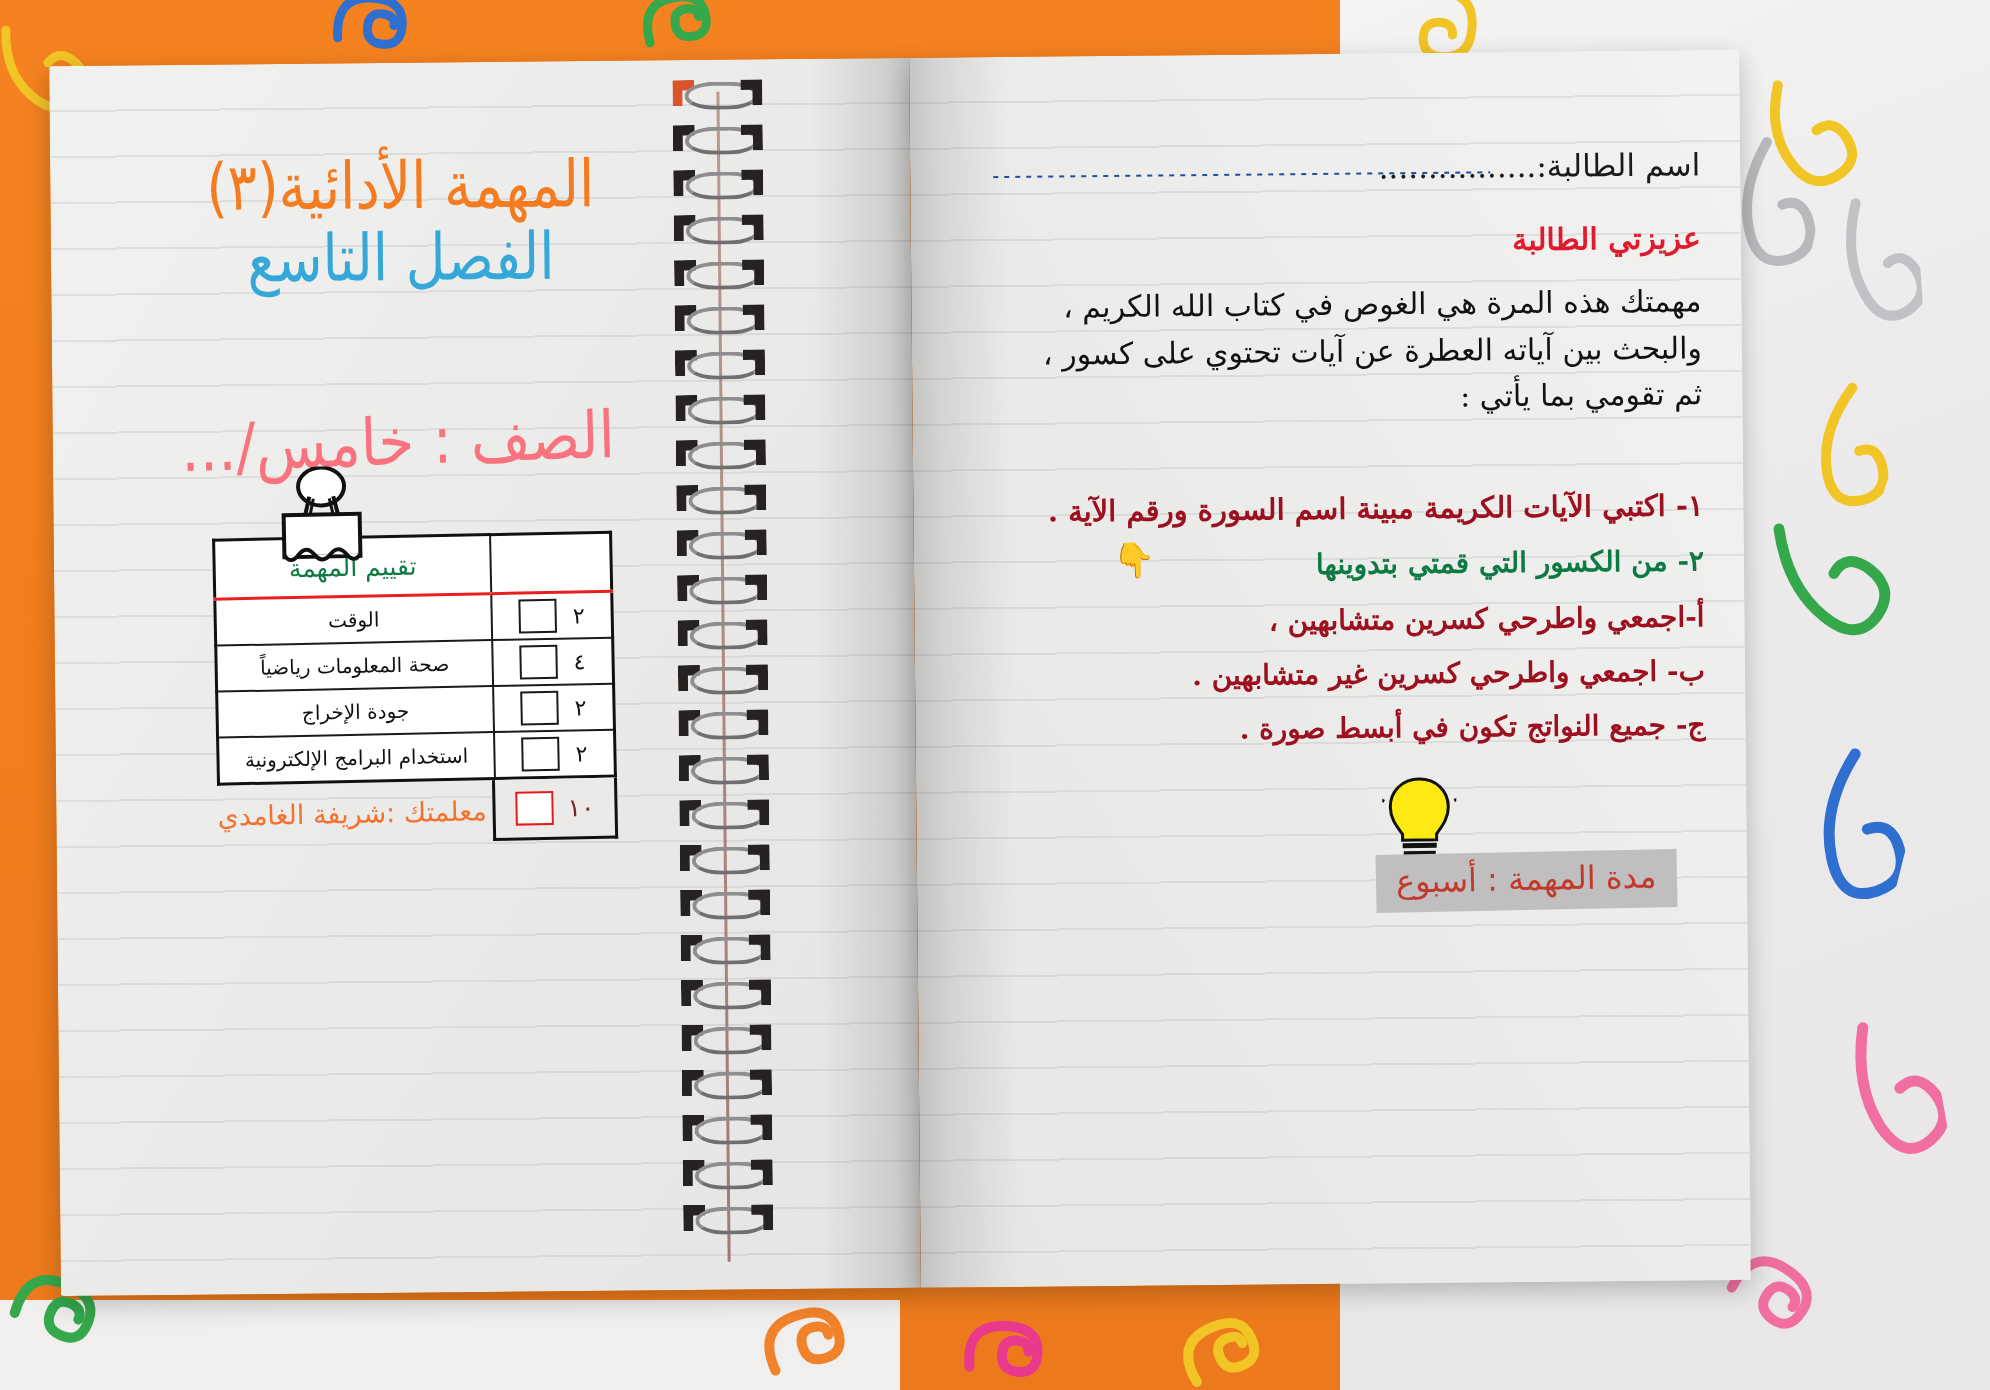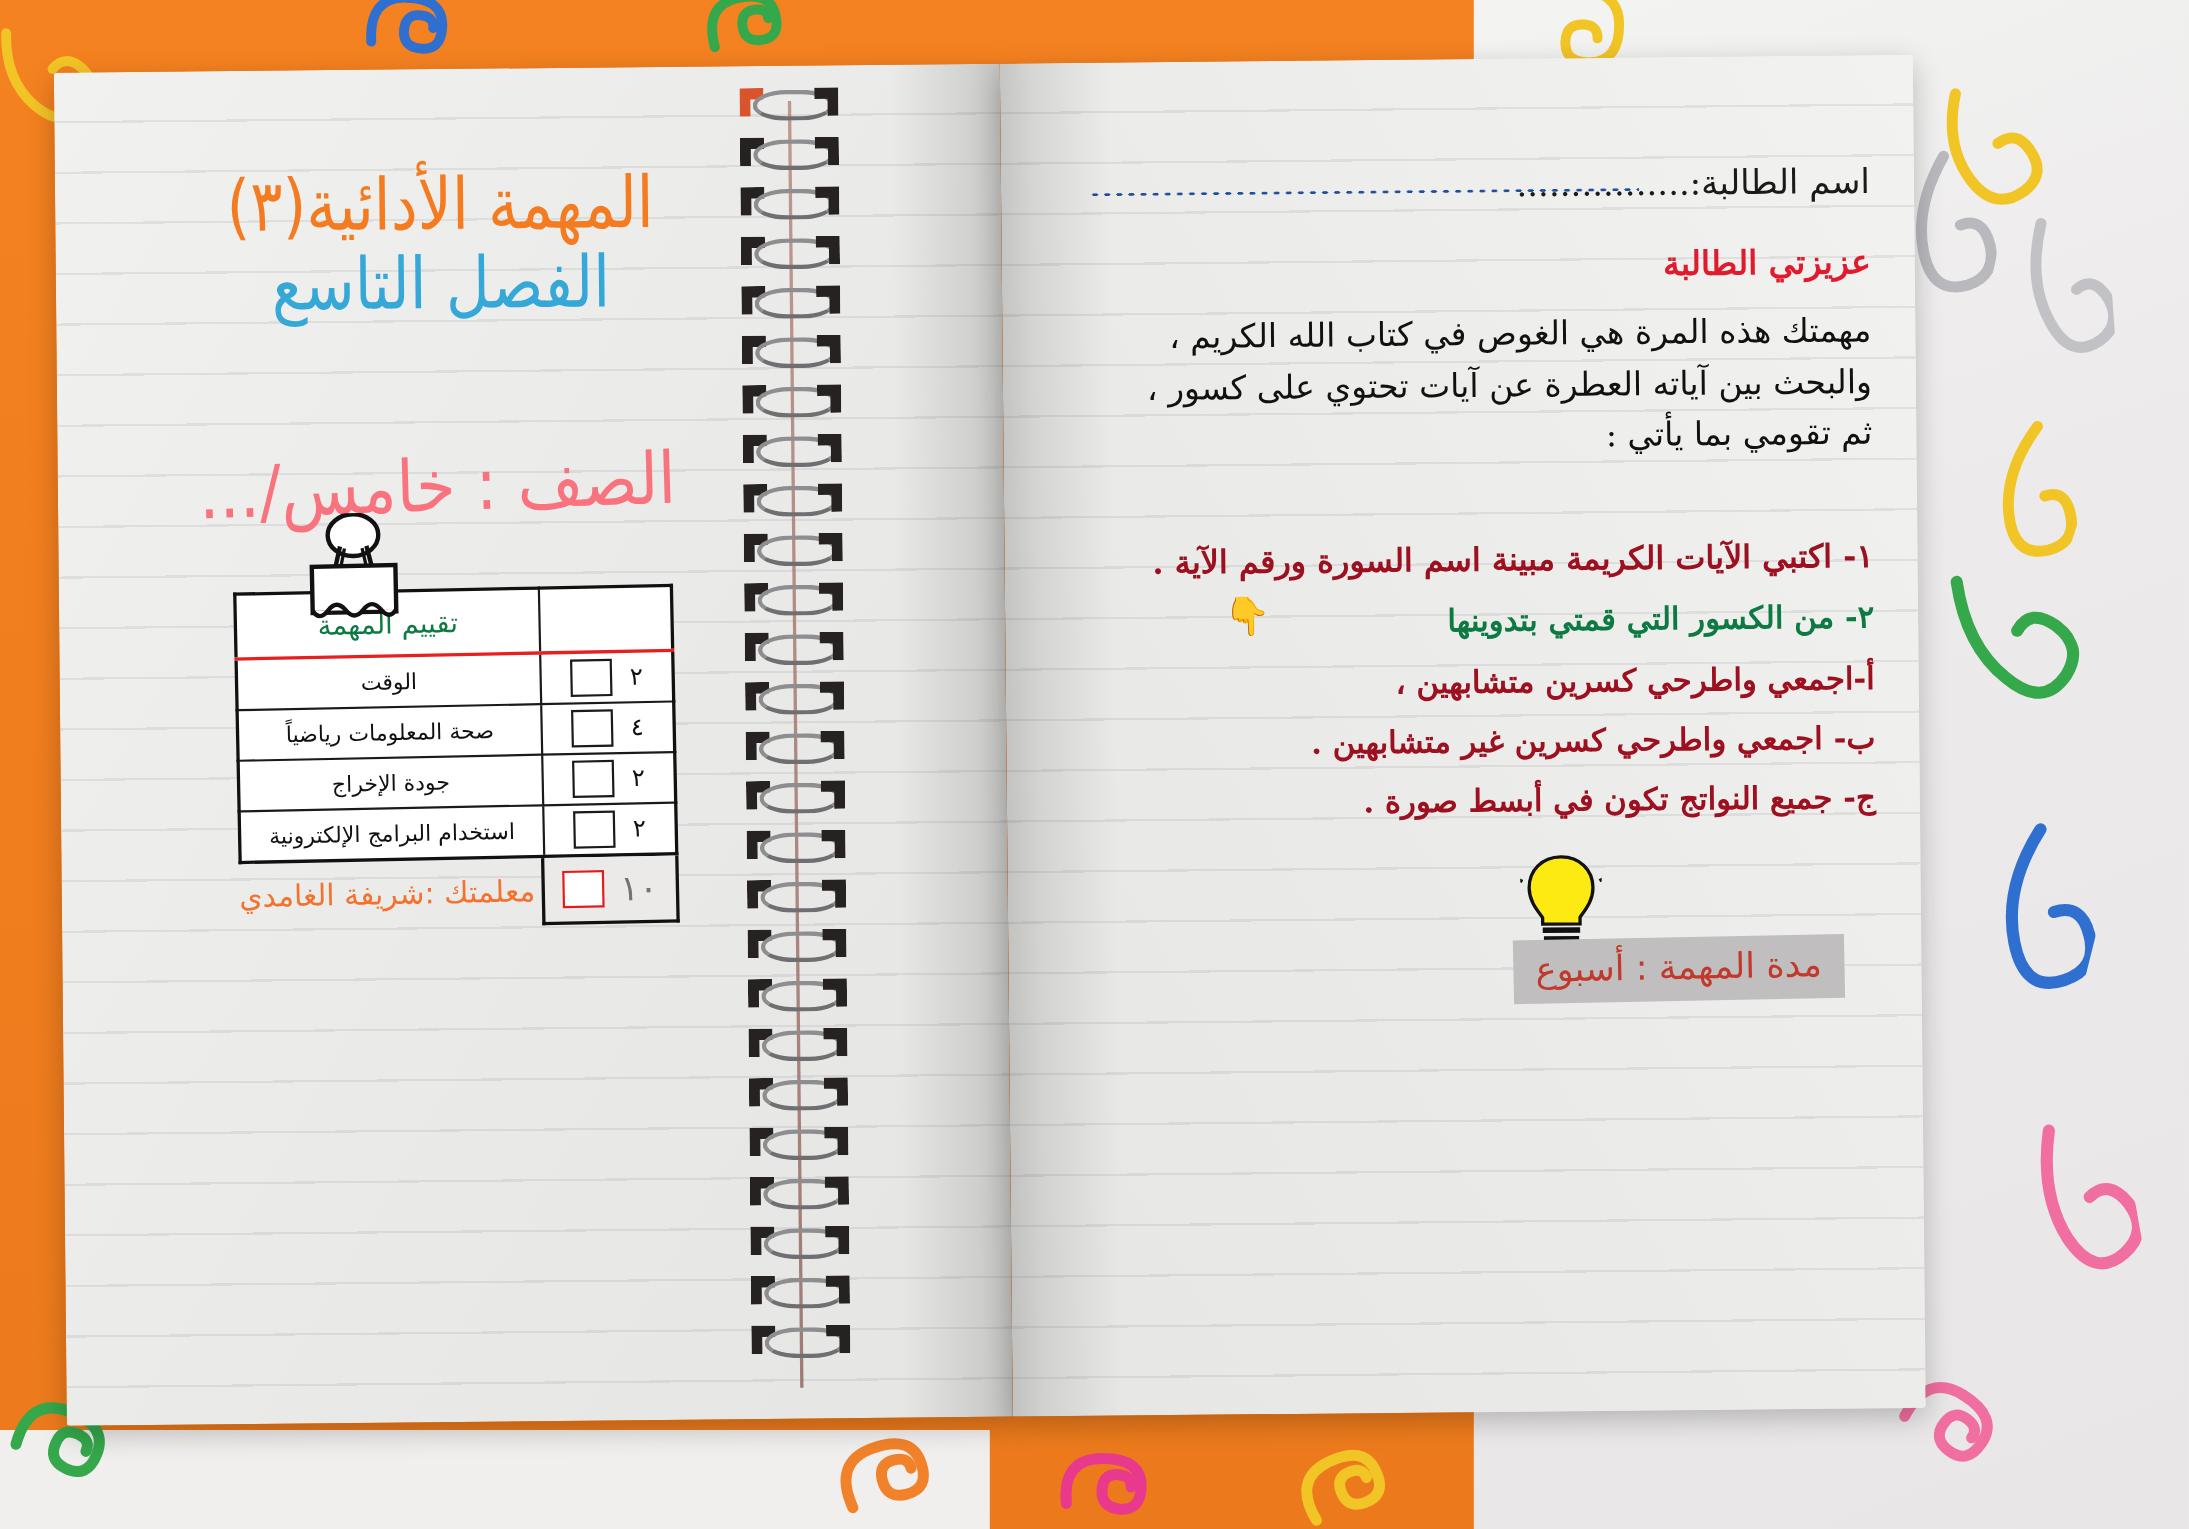--- a/index.html
+++ b/index.html
@@ -102,21 +102,21 @@
   .hdr-cell{height:56px;text-align:center;vertical-align:middle;
      color:#0e7a43;font-size:25px;border-bottom:3px solid #e81f1f !important;}
   .hdr-blank{border-bottom:3px solid #e81f1f !important;}
   .crit-cell{height:44px;text-align:center;vertical-align:middle;font-size:20px;color:#111;
      font-family:"DejaVu Serif","Liberation Serif",serif;padding:0 8px;}
   .score-cell{width:118px;height:44px;text-align:center;vertical-align:middle;}
   .score-inner{display:flex;align-items:center;justify-content:center;gap:16px;}
   .chk{width:34px;height:30px;border:2px solid #1a1a1a;background:#fff;display:inline-block;}
   .chk.red{border-color:#e21b1b;}
   .num{font-size:22px;color:#111;font-family:"DejaVu Serif","Liberation Serif",serif;}
-  .num.red{color:#737373;font-size:32px;}
+  .num.red{color:#7f1d1d;font-size:25px;}
   #total-row{display:flex;margin-top:0px;}
   #total-box{width:125px;height:58px;border:3.5px solid #111;border-top:none;background:#eceae9;
     display:flex;align-items:center;justify-content:center;gap:14px;}
   #teacher-name{flex:1;display:flex;align-items:center;justify-content:center;
     color:#f4712e;font-size:27px;padding-right:6px;white-space:nowrap;}
 
   
   #clip{position:absolute;right:230px;top:-70px;width:120px;height:105px;}
 
   

